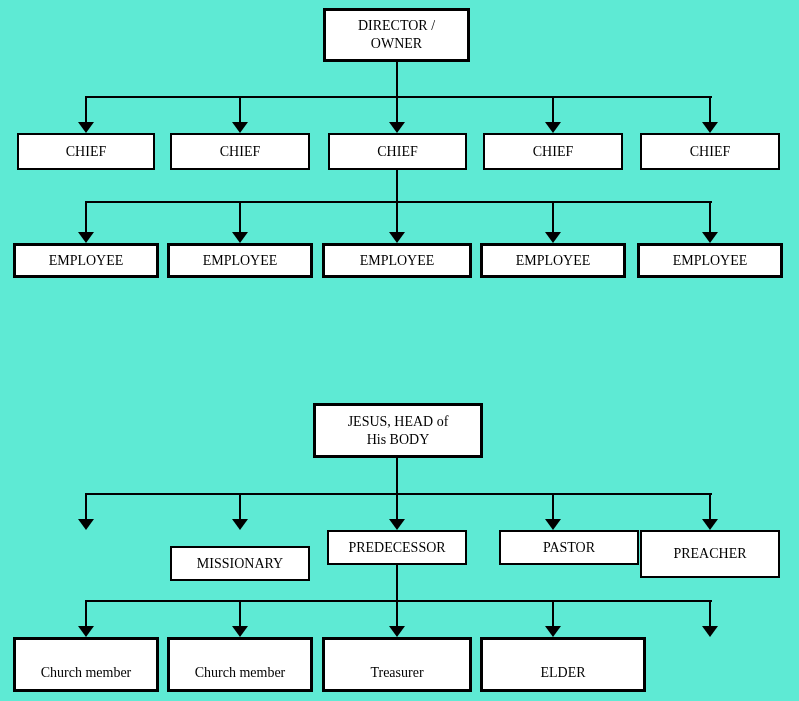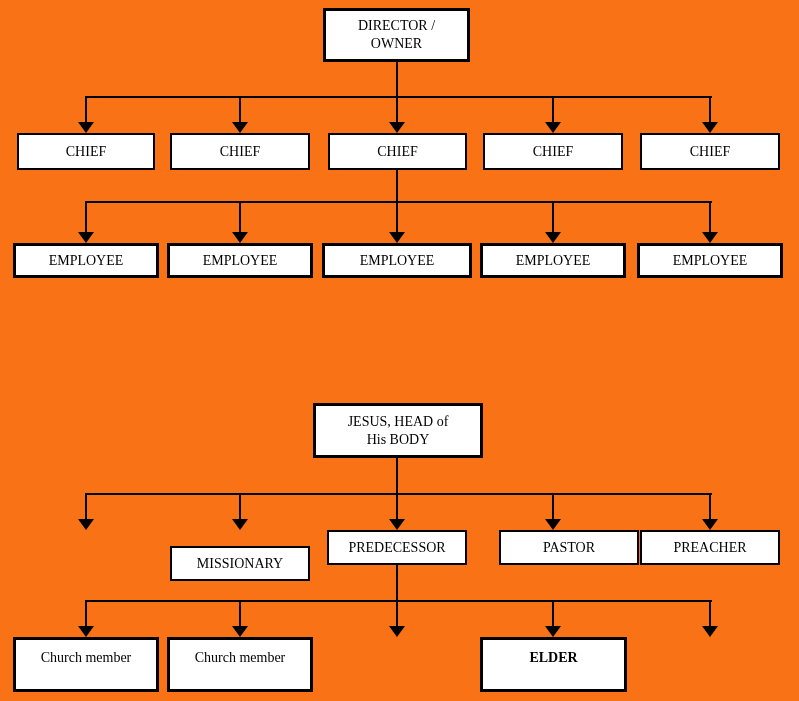--- a/index.html
+++ b/index.html
@@ -1,26 +1,26 @@
 <!DOCTYPE html>
 <html><head>
 <meta charset="utf-8">
 <style>
   html,body { margin:0; padding:0; background:#fff; }
   .canvas {
-    position:relative; width:799px; height:701px; background:#f97316;
+    position:relative; width:799px; height:701px; background:#5eead4;
     font-family:"Liberation Serif", serif; color:#000; overflow:hidden;
   }
   .box {
     position:absolute; box-sizing:border-box; background:#ffffff;
     border:2px solid #000; display:flex; align-items:center; justify-content:center;
     text-align:center; font-size:14px; line-height:18px; white-space:pre-line;
   }
   .bw3 { border-width:3px; }
-  .top-text { align-items:flex-start; padding-top:9px;text-align:right; }
+  .top-text { align-items:flex-start; padding-top:24px;text-align:right; }
   .hline, .vline { position:absolute; background:#000; }
   .arrow-down {
     position:absolute; width:0; height:0;
     border-left:8px solid transparent; border-right:8px solid transparent;
     border-top:11px solid #000;
   }
 </style>
 </head>
 <body>
 
@@ -82,33 +82,34 @@
 
   <div class="arrow-down" style="left:78px;  top:519px;"></div>
   <div class="arrow-down" style="left:232px; top:519px;"></div>
   <div class="arrow-down" style="left:389px; top:519px;"></div>
   <div class="arrow-down" style="left:545px; top:519px;"></div>
   <div class="arrow-down" style="left:702px; top:519px;"></div>
 
   <div class="box" style="left:170px; top:546px; width:140px; height:35px;">MISSIONARY</div>
   <div class="box" style="left:327px; top:530px; width:140px; height:35px;">PREDECESSOR</div>
   <div class="box" style="left:483px; top:530px; width:140px; height:35px;margin-left:16px;">PASTOR</div>
-  <div class="box" style="left:640px; top:530px; width:140px; height:35px;">PREACHER</div>
+  <div class="box" style="left:640px; top:530px; width:140px; height:48px;">PREACHER</div>
 
   <div class="vline" style="left:396px; top:565px; width:2px; height:61px;"></div>
   <div class="hline" style="left:85px;  top:600px; width:627px; height:2px;"></div>
 
   <div class="vline" style="left:85px;  top:600px; width:2px; height:27px;"></div>
   <div class="vline" style="left:239px; top:600px; width:2px; height:27px;"></div>
   <div class="vline" style="left:552px; top:600px; width:2px; height:27px;"></div>
   <div class="vline" style="left:709px; top:600px; width:2px; height:27px;"></div>
 
   <div class="arrow-down" style="left:78px;  top:626px;"></div>
   <div class="arrow-down" style="left:232px; top:626px;"></div>
   <div class="arrow-down" style="left:389px; top:626px;"></div>
   <div class="arrow-down" style="left:545px; top:626px;"></div>
   <div class="arrow-down" style="left:702px; top:626px;"></div>
 
   <div class="box bw3 top-text" style="left:13px;  top:637px; width:146px; height:55px;">Church member</div>
   <div class="box bw3 top-text" style="left:167px; top:637px; width:146px; height:55px;">Church member</div>
-  <div class="box bw3 top-text" style="left:480px; top:637px; width:147px; height:55px;font-weight:bold;">ELDER</div>
+  <div class="box bw3 top-text" style="left:322px; top:637px; width:150px; height:55px;">Treasurer</div>
+  <div class="box bw3 top-text" style="left:480px; top:637px; width:166px; height:55px;">ELDER</div>
 
 </div>
 
 </body></html>

